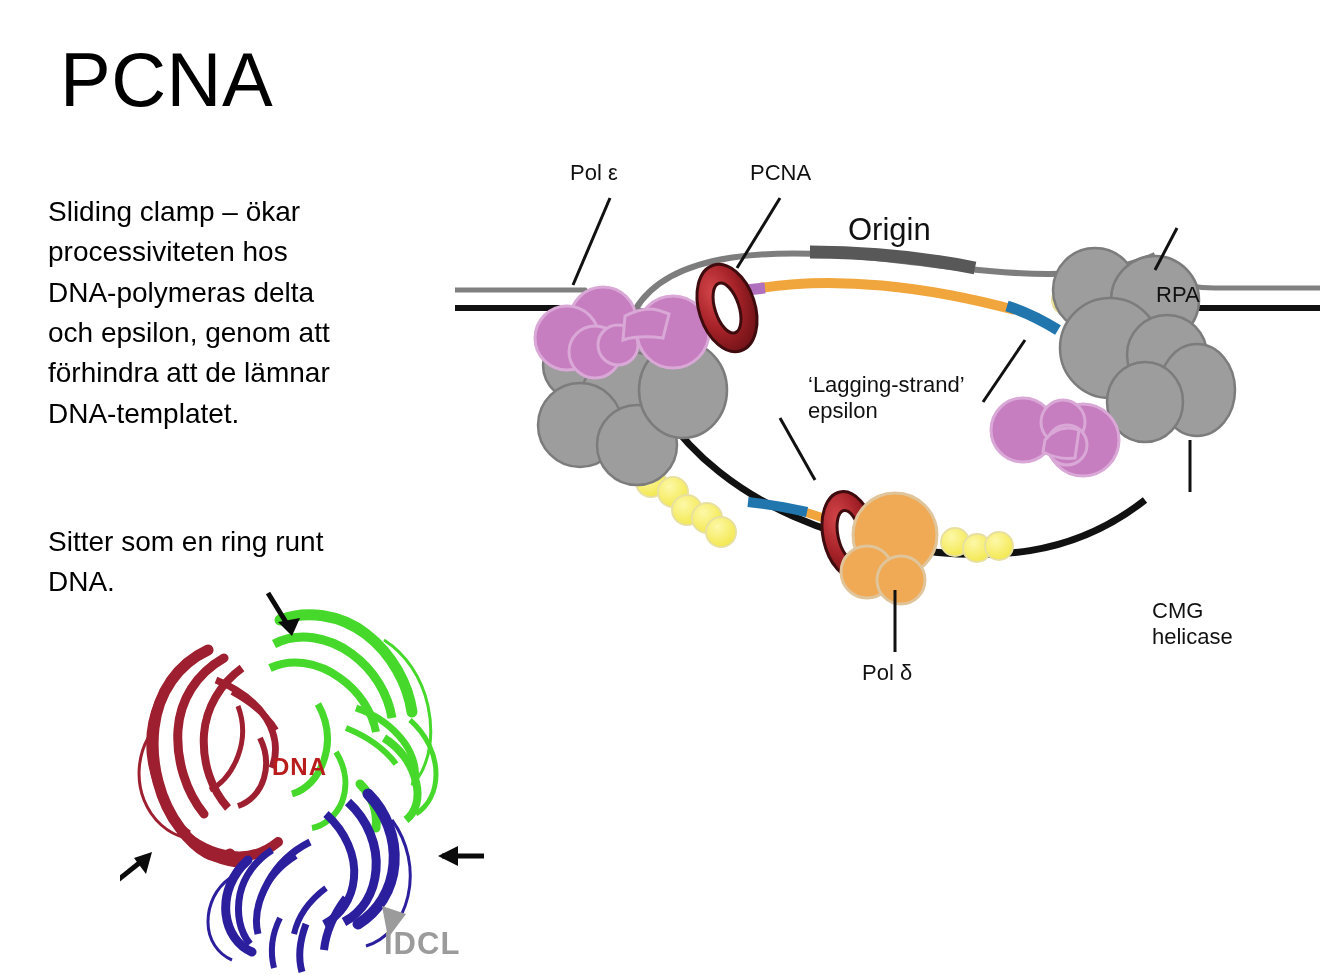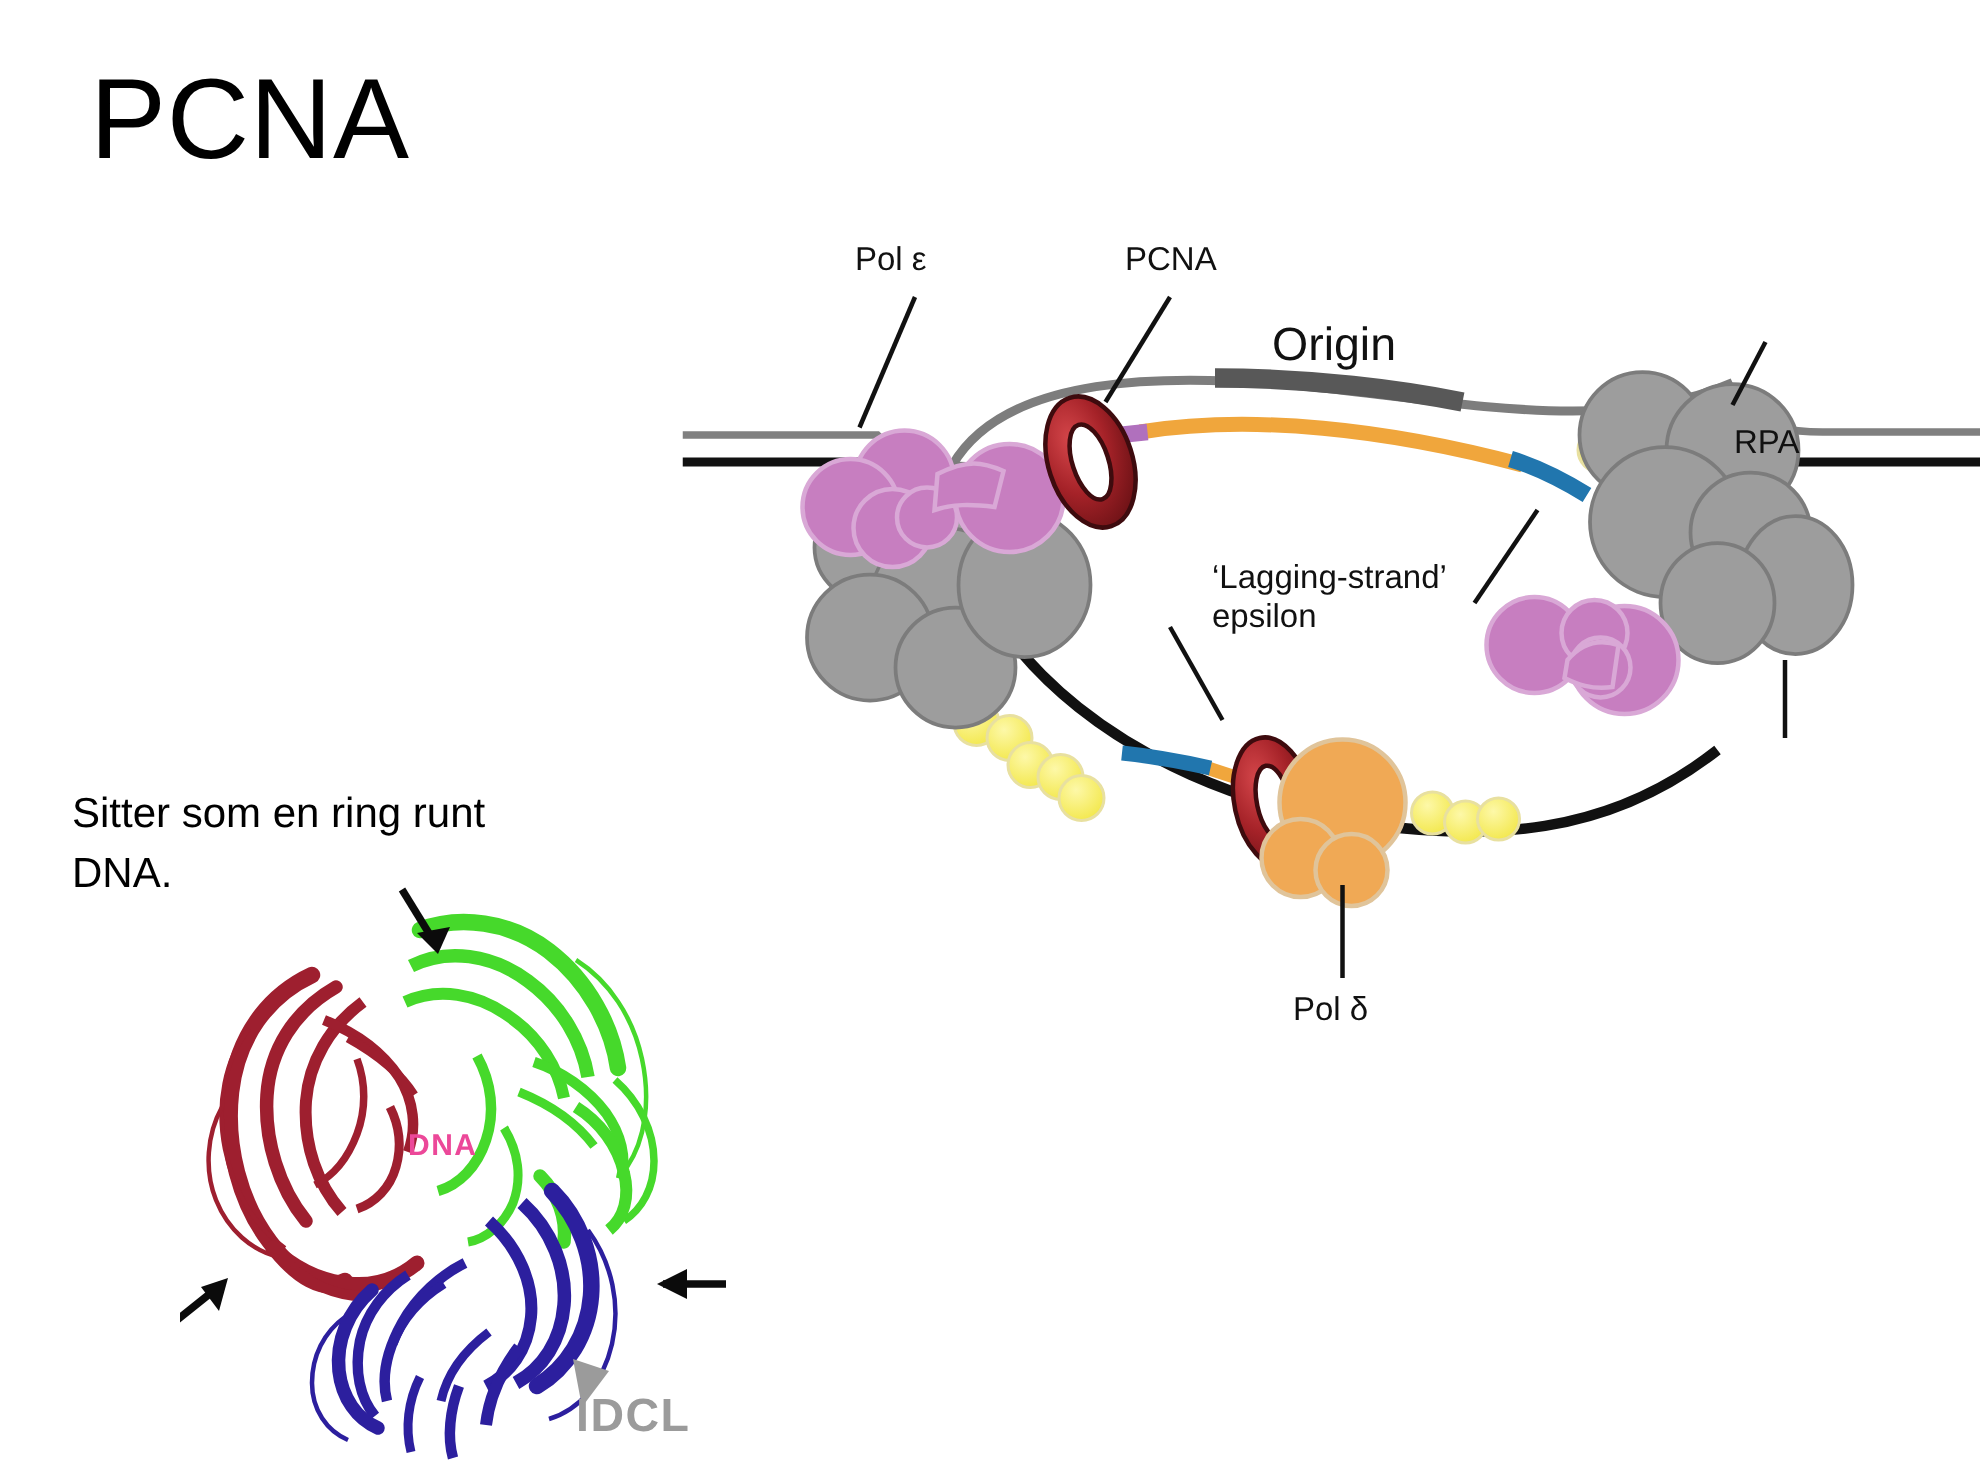--- a/index.html
+++ b/index.html
@@ -39,30 +39,31 @@
   #lbl-lagging{left:808px;top:382px;}
   #lbl-cmg{left:1152px;top:598px;}
   #lbl-pold{left:862px;top:664px;}
 
   
   #ribbon{position:absolute;left:120px;top:588px;width:370px;height:390px;}
   #ribbon svg{display:block;}
   .ribbon-text{
     position:absolute;font-family:"Liberation Sans",sans-serif;font-weight:bold;
   }
-  #ribbon-dna{left:274px;top:755px;font-size:20px;color:#ec4899;letter-spacing:1px;}
+  #ribbon-dna{left:274px;top:755px;font-size:24px;color:#b91c1c;letter-spacing:1px;}
   #ribbon-idcl{left:390px;top:928px;font-size:31px;color:#9b9b9b;letter-spacing:1px;}
 </style>
 </head>
 <body>
 
 <div id="slide">
 
   <div class="slide-title">PCNA</div>
 
+  <div class="body-block" id="para1">Sliding clamp – ökar processiviteten hos DNA-polymeras delta och epsilon, genom att förhindra att de lämnar DNA-templatet.</div>
   <div class="body-block" id="para2">Sitter som en ring runt DNA.</div>
 
   <div id="diagram">
     <svg width="865" height="580" viewBox="0 0 865 580" xmlns="http://www.w3.org/2000/svg">
       <defs>
         <radialGradient id="ringGrad" cx="35%" cy="30%" r="75%">
           <stop offset="0%" stop-color="#d4464a"></stop>
           <stop offset="55%" stop-color="#a52228"></stop>
           <stop offset="100%" stop-color="#6e1216"></stop>
         </radialGradient>
@@ -182,20 +183,22 @@
         <line x1="440" y1="450" x2="440" y2="512"></line>
       </g>
     </svg>
 
     <div class="dlabel" id="lbl-pol-e" style="left:115px;top:20px;">Pol ε</div>
     <div class="dlabel" id="lbl-pcna" style="left:295px;top:20px;">PCNA</div>
     <div class="dlabel" id="lbl-origin" style="left:393px;top:72px;">Origin</div>
     <div class="dlabel" id="lbl-rpa" style="left:701px;top:125px;margin-top:17px;">RPA</div>
     <div class="dlabel" id="lbl-lagging" style="left:353px;top:232px;">‘Lagging-strand’
 epsilon</div>
+    <div class="dlabel" id="lbl-cmg" style="left:697px;top:458px;">CMG
+helicase</div>
     <div class="dlabel" id="lbl-pold" style="left:407px;top:520px;text-align:center;">Pol δ</div>
   </div>
 
   <div id="ribbon">
     <svg width="370" height="390" viewBox="0 0 370 390" xmlns="http://www.w3.org/2000/svg">
 
       <g fill="none" stroke="#9e1f2f" stroke-width="4" stroke-linejoin="round">
         <path d="M88,62 C58,76 38,104 34,140 C30,176 40,214 60,240 C78,264 96,274 110,266" stroke-width="11" stroke-linecap="round"></path>
         <path d="M104,70 C76,86 60,112 58,142 C56,172 66,204 84,226" stroke-width="9" stroke-linecap="round"></path>
         <path d="M122,80 C100,96 86,120 84,146 C82,176 92,202 108,220" stroke-width="8"></path>

